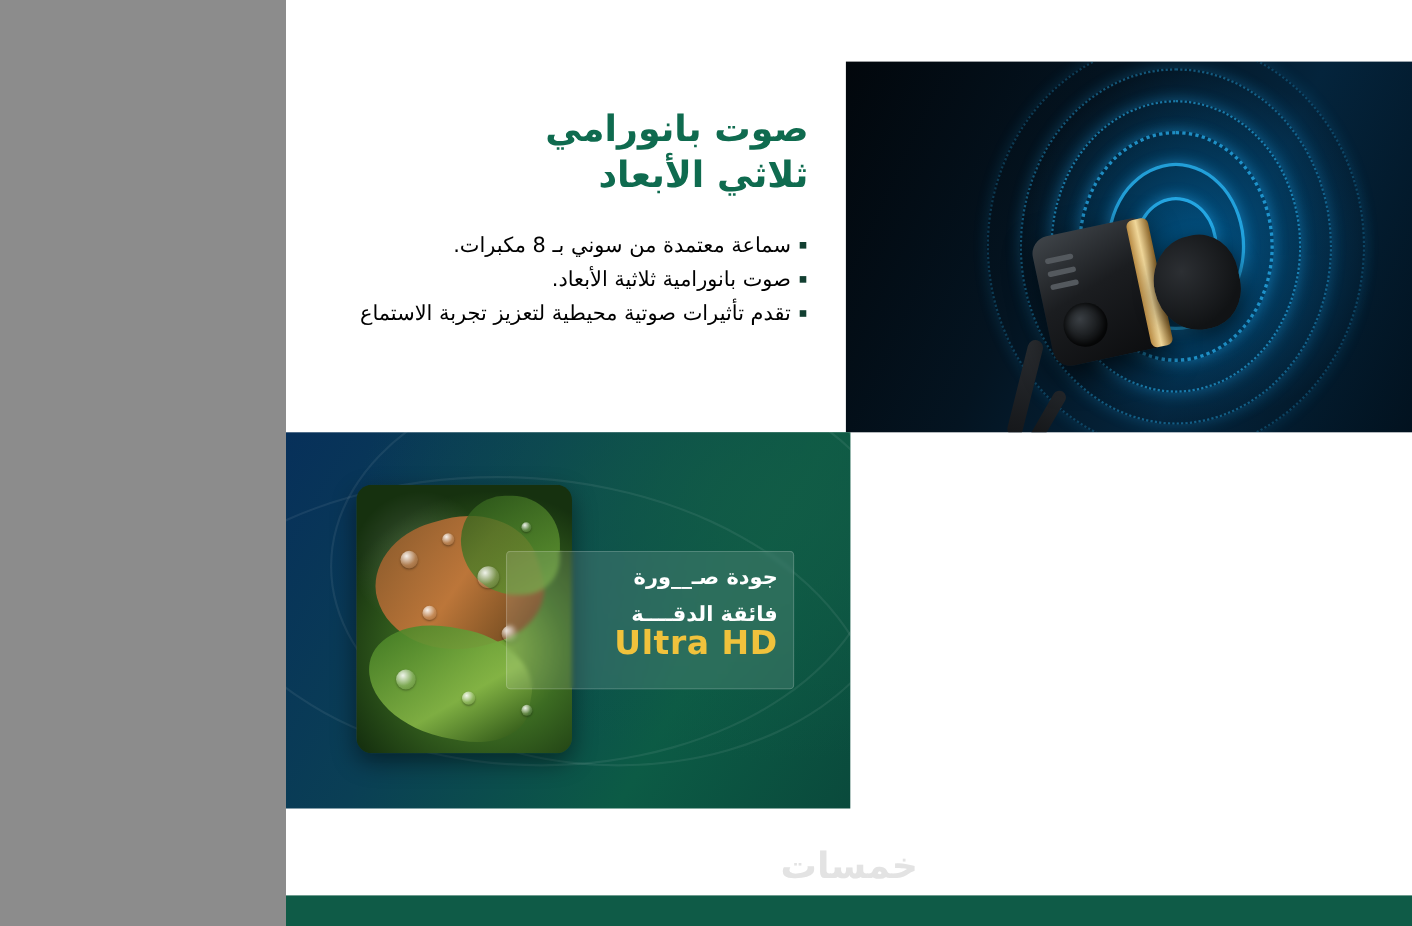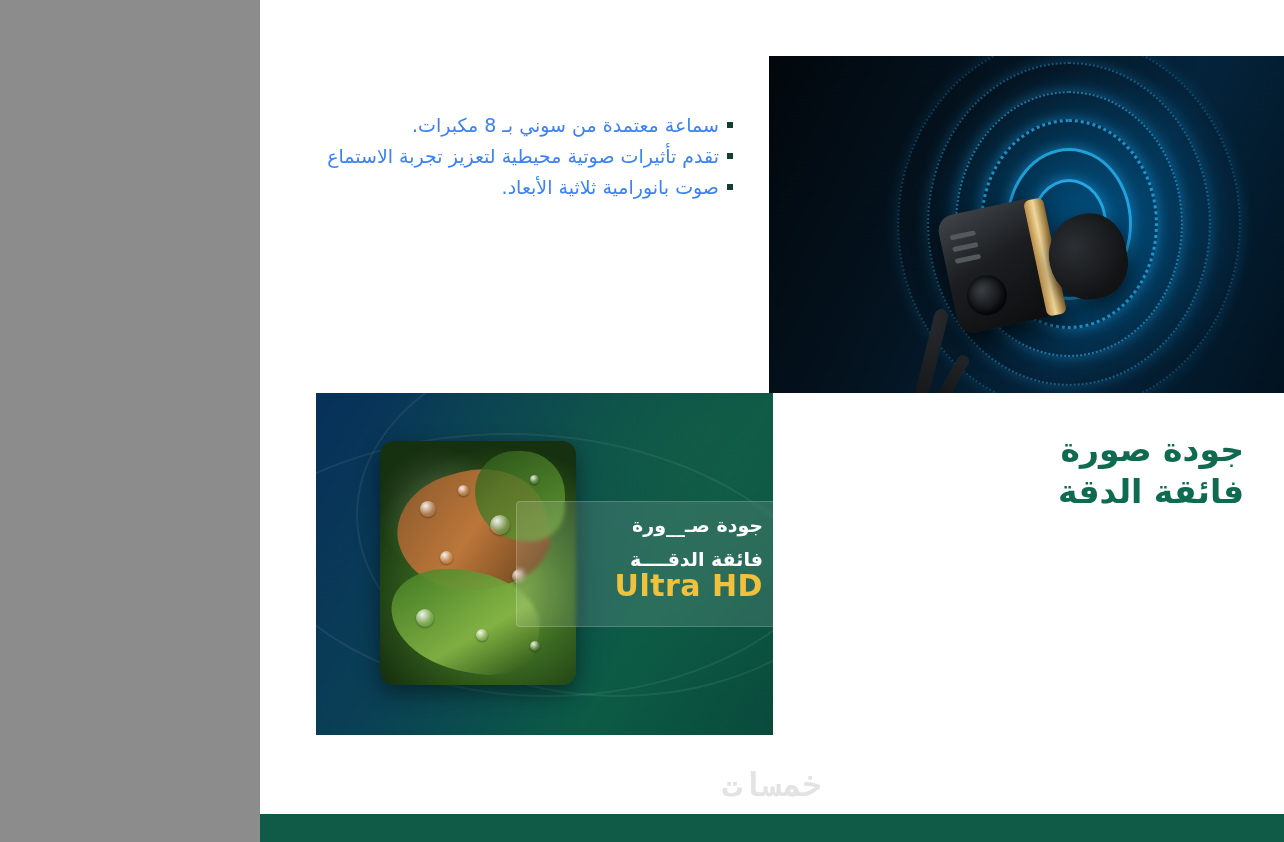--- a/index.html
+++ b/index.html
@@ -171,21 +171,21 @@
     margin-top: 14px;
   }
 
   .bullets {
     list-style: none;
     margin: 28px 0 0 0;
     padding: 0;
     direction: rtl;
   }
   .bullets li {
-    color: #3b82f6;
+    color: #000000;
     font-size: 19px;
     line-height: 1.62;
     padding-right: 16px;
     position: relative;
   }
   .bullets li::before {
     content: "";
     position: absolute;
     right: 2px;
     top: 12px;
@@ -220,21 +220,21 @@
     padding-right: 18px;
     font-size: 19px;
     line-height: 2.05;
   }
   .bullets.rtl-right li::before {
     top: 16px;
   }
 
   .hd-panel {
     position: relative;
-    width: 457px;
+    width: 513px;
     height: 342px;
     background:
       radial-gradient(ellipse at 85% 18%, rgba(18,92,70,.85) 0%, rgba(7,35,64,0) 60%),
       linear-gradient(120deg, #07305a 0%, #0a3f55 35%, #0c5b45 70%, #0a4a3c 100%);
     overflow: hidden;
     flex: 0 0 auto;
     text-decoration: underline;
   }
   .hd-panel .swirl {
     position: absolute;
@@ -322,21 +322,20 @@
     left: 0;
     bottom: 36px;
     width: 1024px;
     text-align: center;
     color: #e3e3e3;
     font-size: 33px;
     font-weight: bold;
     letter-spacing: 2px;
     direction: rtl;
     user-select: none;
-    font-family: Liberation Mono, monospace;
   }
 
   .left-gutter {
     position: absolute;
     left: 0; top: 0;
     width: 260px;
     height: 842px;
     background: #8c8c8c;
   }
 </style>
@@ -366,36 +365,36 @@
           <div class="ridge a"></div>
           <div class="ridge b"></div>
           <div class="ridge c"></div>
           <div class="port"></div>
         </div>
         <div class="goldring"></div>
         <div class="eartip"></div>
       </div>
 
       <div class="top-text">
+        <h2 class="heading-green">
+          <span>صوت بانورامي</span><br>
+          <span>ثلاثي الأبعاد</span>
+        </h2>
         <ul class="bullets">
           <li>سماعة معتمدة من سوني بـ 8 مكبرات.</li>
+          <li>صوت بانورامية ثلاثية الأبعاد.</li>
           <li>تقدم تأثيرات صوتية محيطية لتعزيز تجربة الاستماع</li>
-          <li>صوت بانورامية ثلاثية الأبعاد.</li>
         </ul>
       </div>
 
     </div>
 
     <div class="section-bottom">
 
       <div class="bottom-text">
-        <h2 class="heading-green">
-          <span>جودة صورة</span><br>
-          <span>فائقة الدقة</span>
-        </h2>
       </div>
 
       <div class="hd-panel">
         <div class="swirl sw1"></div>
         <div class="swirl sw2"></div>
         <div class="swirl sw3"></div>
 
         <div class="leaf-photo">
           <div class="blob lb1"></div>
           <div class="blob lb2"></div>

